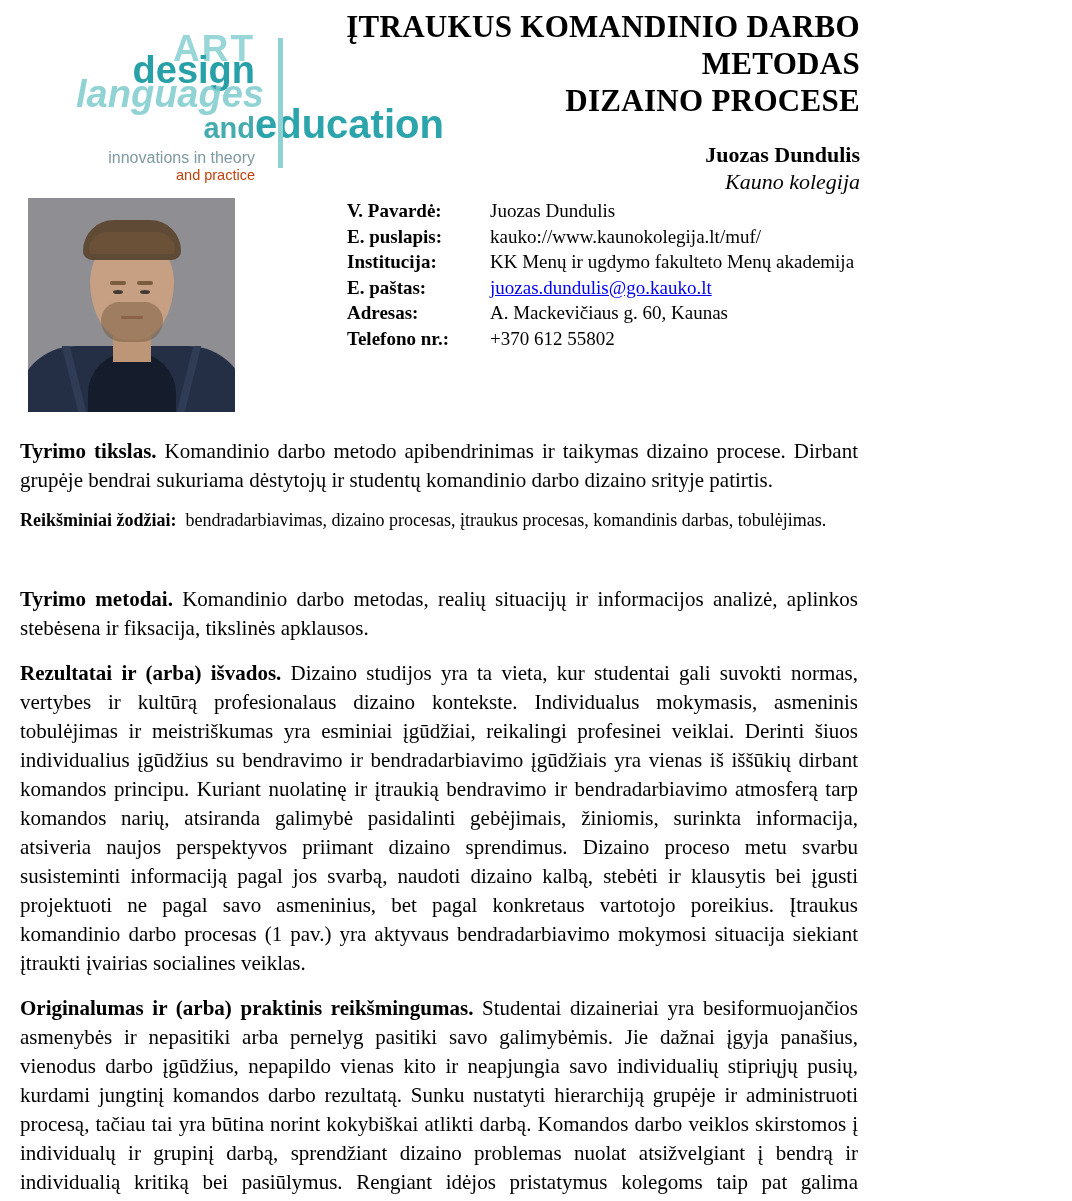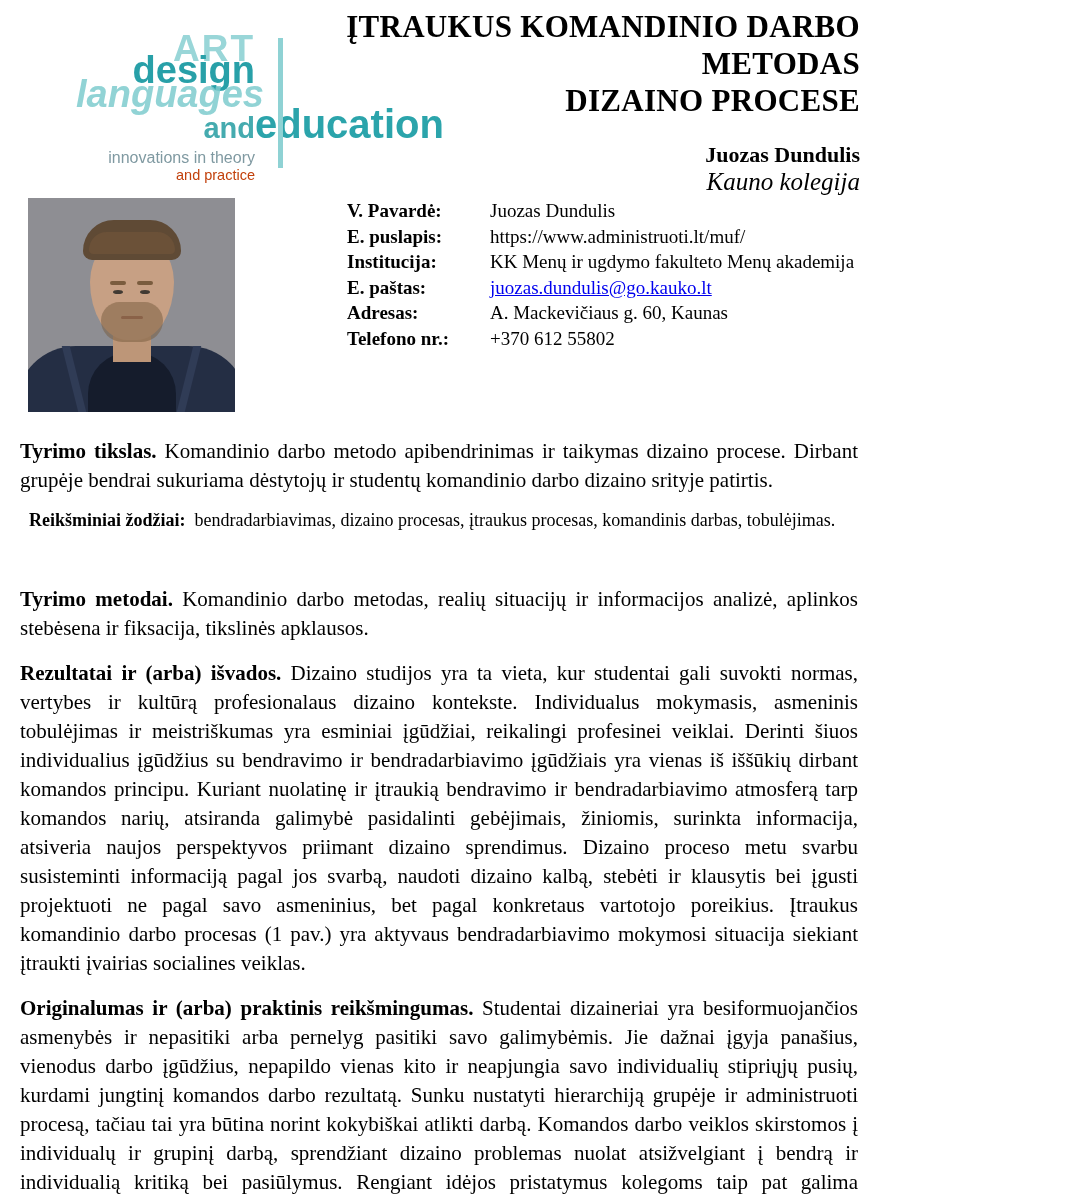--- a/index.html
+++ b/index.html
@@ -39,21 +39,21 @@
   .logo-bar { position: absolute; right: 35px; top: 8px; width: 5px; height: 130px; background: #8fd2d4; }
 
   .doc-title {
     font-size: 31px;
     font-weight: bold;
     line-height: 37px;
     letter-spacing: .3px;
     margin: 0;
   }
   .author { margin-top: 22px; font-size: 22px; font-weight: bold; line-height: 27px; }
-  .affiliation { font-size: 25px; font-style: italic; line-height: 27px; }
+  .affiliation { font-size: 22px; font-style: italic; line-height: 27px; }
 
   
   .profile { display: flex; height: 214px; }
   .photo-col { width: 330px; flex: 0 0 330px; padding-left: 28px; }
   .contact-col { flex: 1; padding: 3px 20px 0 17px; }
 
   .photo { position: relative; width: 207px; height: 214px; background: #8e8e93; overflow: hidden; }
   .photo .torso { position: absolute; left: 50%; bottom: -46px; transform: translateX(-50%); width: 232px; height: 112px; background: #242e44; border-radius: 60px 60px 0 0; }
   .photo .lapel-l { position: absolute; bottom: 0; left: 42px;  width: 8px; height: 66px; background: #303c56; transform: skewX(14deg); }
   .photo .lapel-r { position: absolute; bottom: 0; right: 42px; width: 8px; height: 66px; background: #303c56; transform: skewX(-14deg); }
@@ -72,21 +72,21 @@
   .contact { border-collapse: collapse; font-size: 19px; }
   .contact td { padding: 0 0 5px 0; vertical-align: top; line-height: 20.5px; margin-left: 40px; }
   .contact td.lbl { font-weight: bold; width: 143px; }
   .contact a.mail { color: #0000ee; text-decoration: underline; }
 
   
   .body-text { padding: 25px 20px 0 20px; }
   .para { font-size: 21px; line-height: 29px; text-align: justify; margin: 0 2px 16px 0; }
   .para b.lead { font-weight: bold; }
   .keywords { font-size: 18px; line-height: 26px; margin: -4px 0 52px 0; }
-  .keywords b { font-weight: bold; margin-left: 9px; }
+  .keywords b { font-weight: bold; }
 </style>
 </head>
 <body>
 
 <div class="page">
 
   <div class="top">
     <div class="logo-col">
       <div class="logo">
         <span class="lg-art">ART</span>
@@ -126,21 +126,21 @@
     </div>
     <div class="contact-col">
       <table class="contact">
         <tbody>
             <tr>
           <td class="lbl">V. Pavardė:</td>
           <td>Juozas Dundulis</td>
         </tr>
         <tr>
           <td class="lbl">E. puslapis:</td>
-          <td>https://www.administruoti.lt/muf/</td>
+          <td>kauko://www.kaunokolegija.lt/muf/</td>
         </tr>
         <tr>
           <td class="lbl">Institucija:</td>
           <td>KK  Menų ir ugdymo fakulteto Menų akademija</td>
         </tr>
         <tr>
           <td class="lbl">E. paštas:</td>
           <td><a class="mail">juozas.dundulis@go.kauko.lt</a></td>
         </tr>
         <tr>

